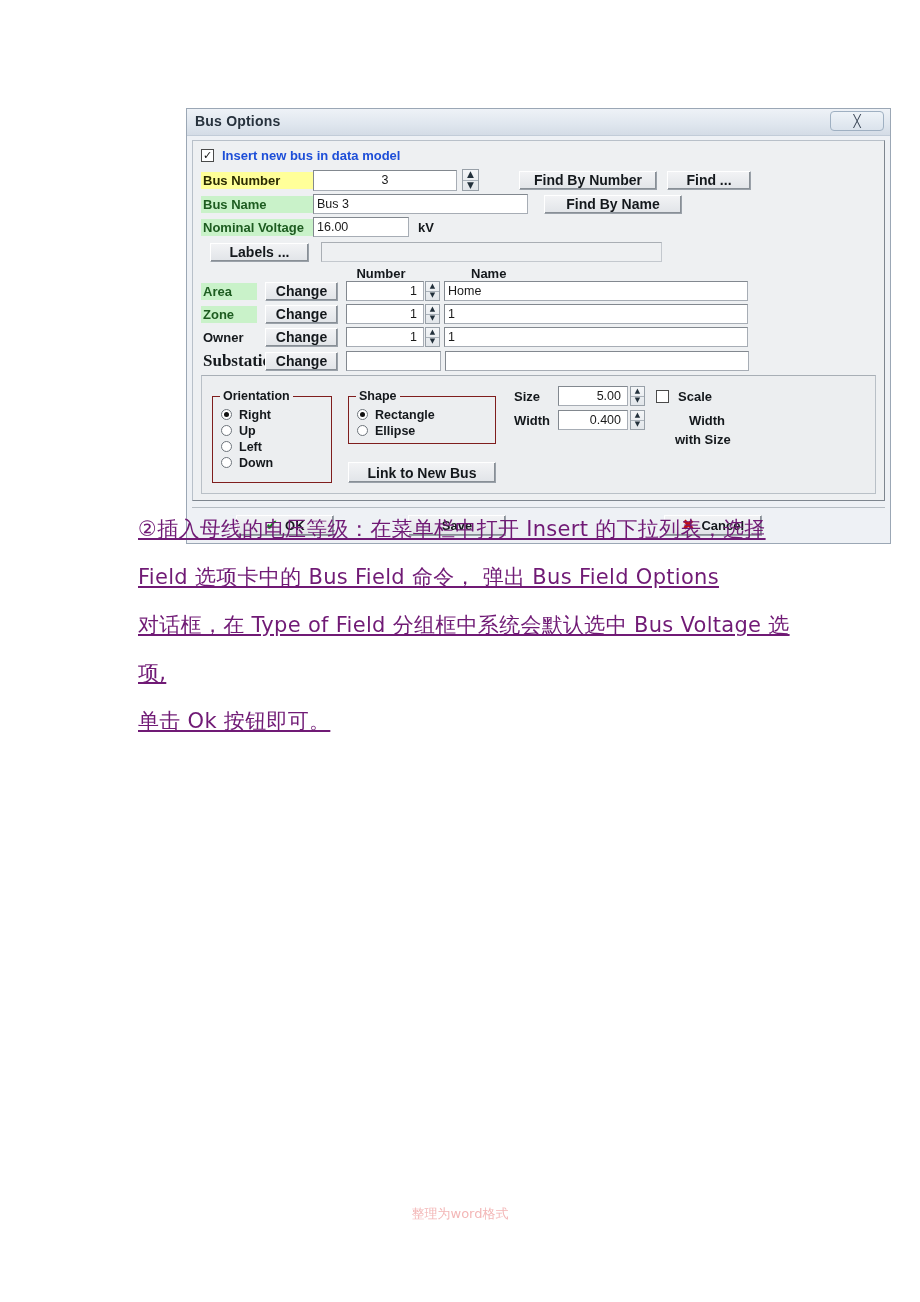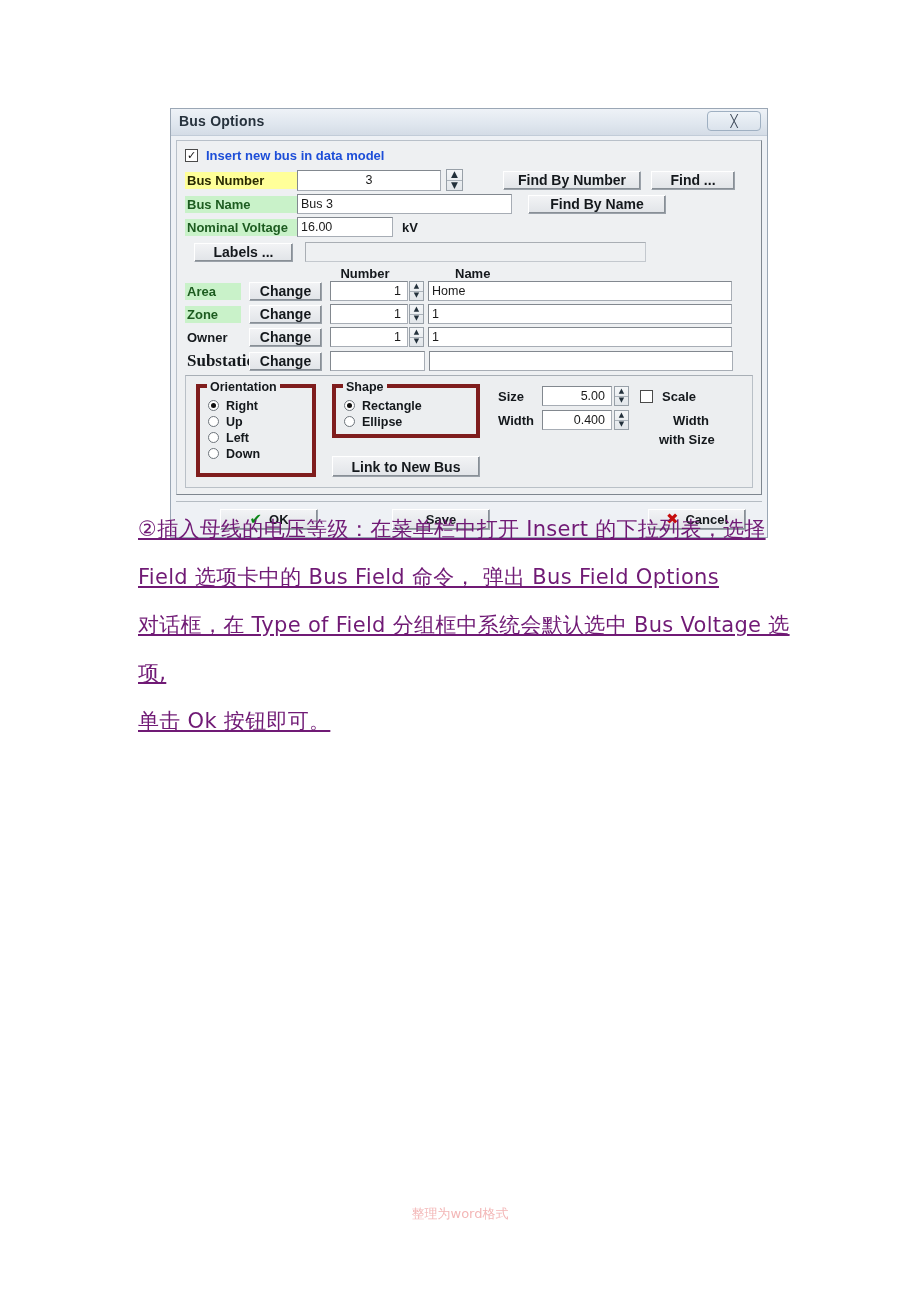--- a/index.html
+++ b/index.html
@@ -11,23 +11,23 @@
     height: 1302px;
     background: #ffffff;
     font-family: "Liberation Sans", sans-serif;
     position: relative;
     overflow: hidden;
   }
 
   
   .dialog {
     position: absolute;
-    left: 170px;
+    left: 186px;
     top: 108px;
-    width: 598px;
+    width: 705px;
     background: #eef1f5;
     border: 1px solid #9ba7b5;
     box-sizing: border-box;
   }
   .titlebar {
     height: 26px;
     background: linear-gradient(to bottom, #eef2f7 0%, #dfe6ee 60%, #d4dce6 100%);
     position: relative;
     border-bottom: 1px solid #c2ccd8;
   }
@@ -222,24 +222,25 @@
     border: 1px solid #b9c0c7;
     border-top: 1px solid #a8afb6;
     background: #eceef0;
     padding: 8px 10px 10px 10px;
     position: relative;
     display: flex;
   }
 
   
   .group {
-    border: 4px solid #7f1d1d;
+    border: 1px solid #7f1d1d;
     position: relative;
     box-sizing: border-box;
     padding: 10px 8px 6px 8px;
+    margin-top: 12px;
   }
   .group > .legend {
     position: absolute;
     top: -8px;
     left: 7px;
     background: #eceef0;
     padding: 0 3px;
     font-size: 12.5px;
     color: #14181c;
     font-weight: 600;

